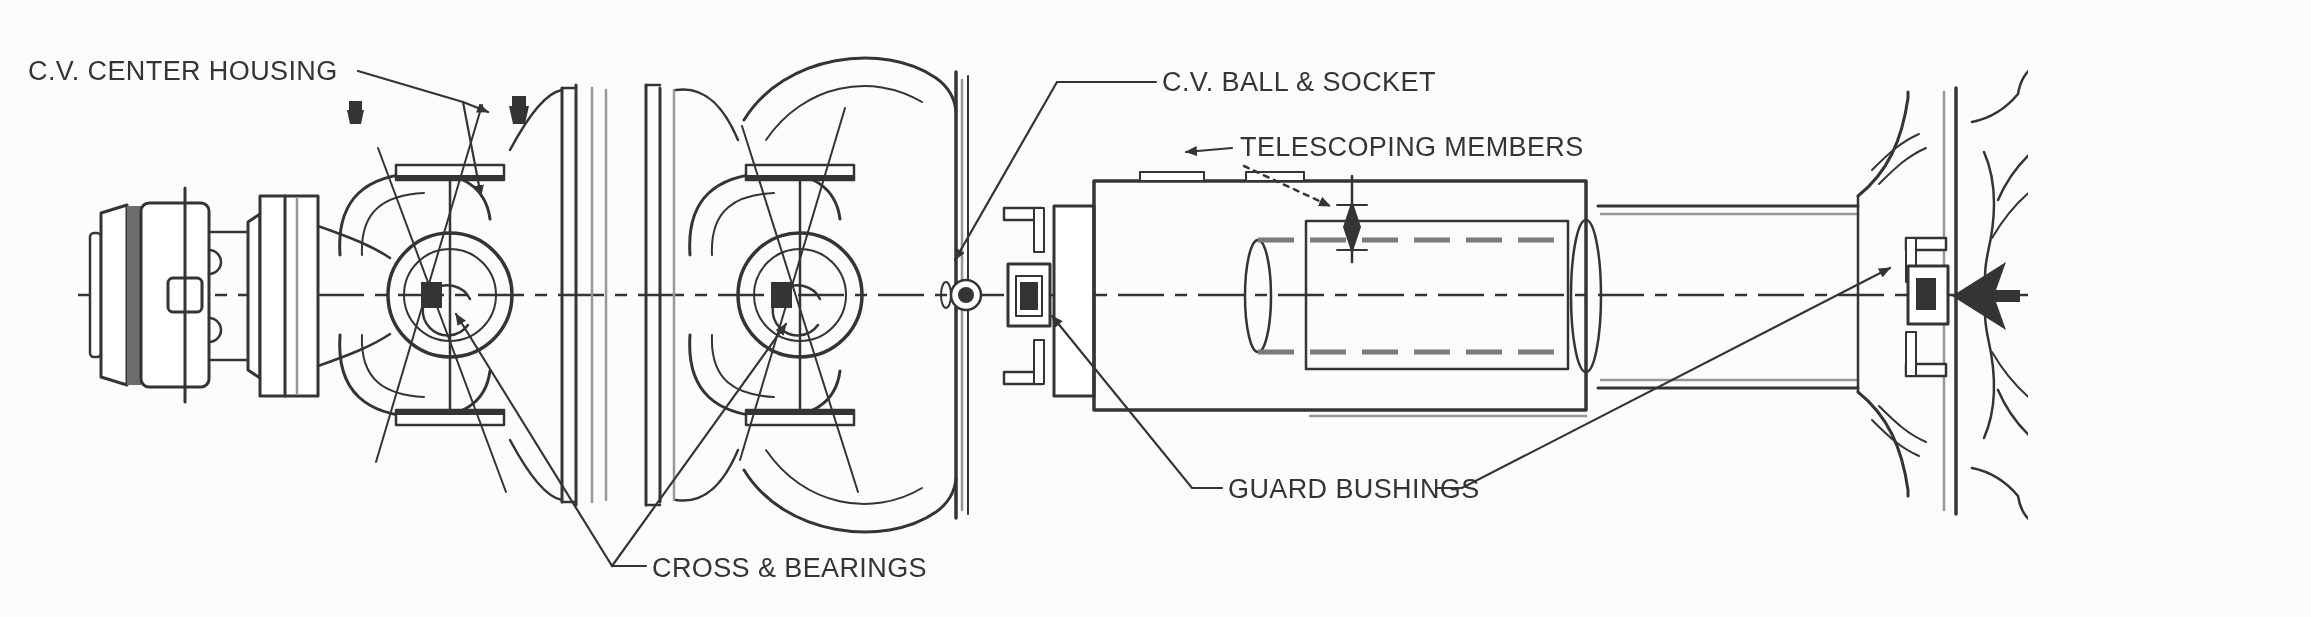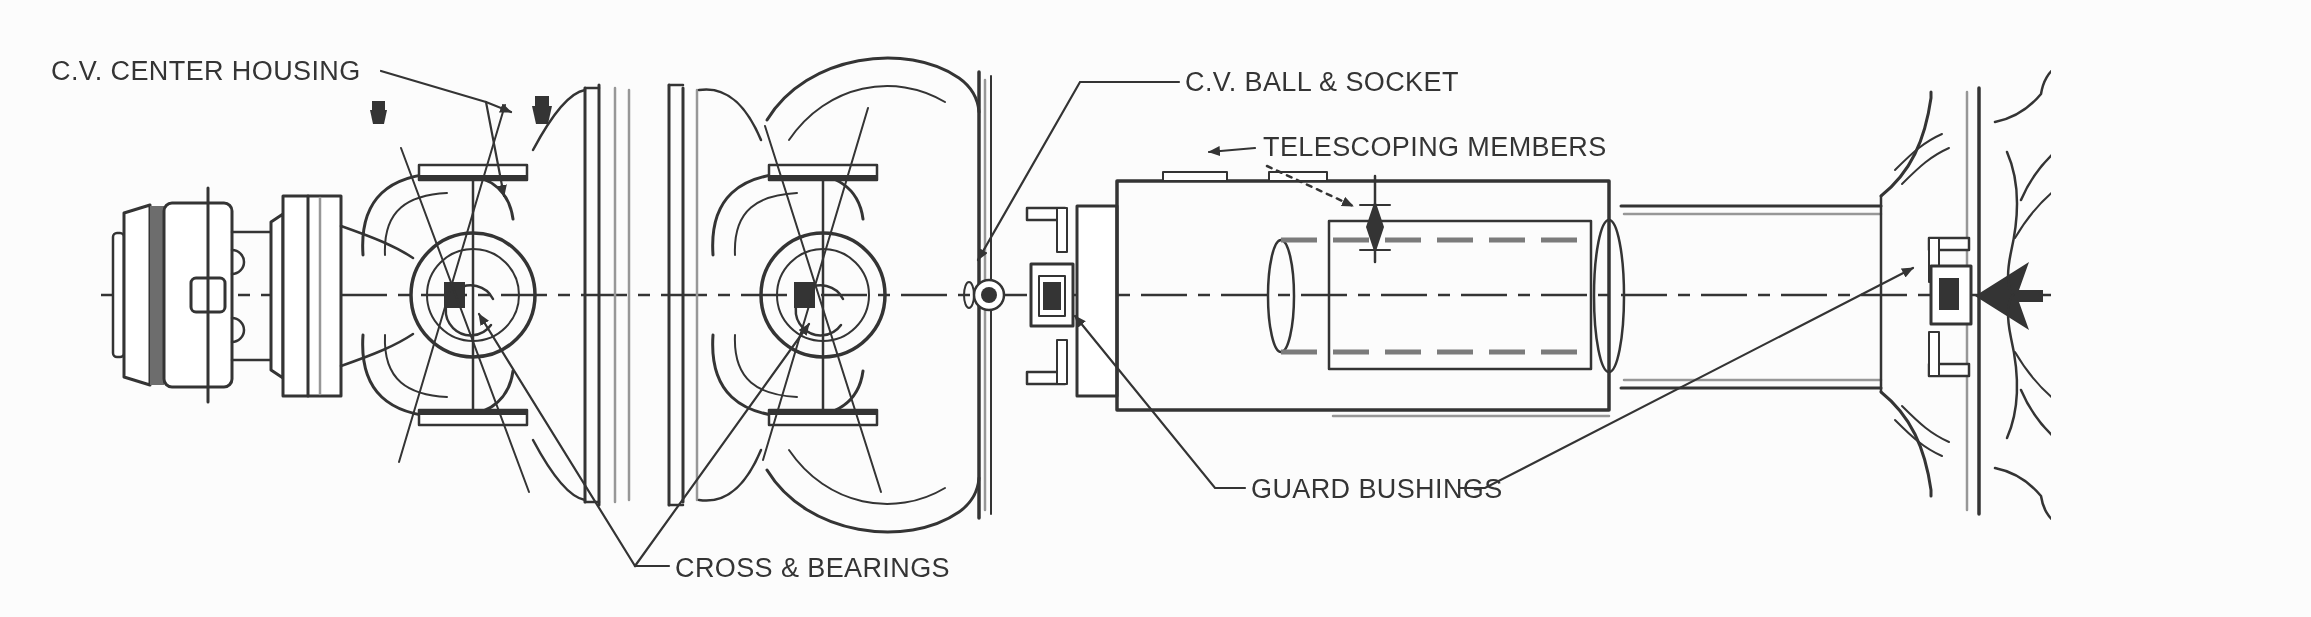--- a/index.html
+++ b/index.html
@@ -1,21 +1,21 @@
 <!DOCTYPE html>
 <html style="--line: #343434; --shade: #979797; --bg: #fcfcfc;"><head>
 <meta charset="utf-8">
 <style>
   :root{
     --line:#343434;
     --shade:#979797;
     --bg:#fcfcfc;
   }
   html,body{margin:0;padding:0;background:var(--bg);}
-  .stage{position:relative;width:2028px;height:617px;background:var(--bg);overflow:hidden;margin-left:23px;}
+  .stage{position:relative;width:2028px;height:617px;background:var(--bg);overflow:hidden;}
   svg{display:block;}
   
   .s2 {stroke:var(--line);stroke-width:2;  fill:none;stroke-linecap:round;stroke-linejoin:round;}
   .s25{stroke:var(--line);stroke-width:2.5;fill:none;stroke-linecap:round;stroke-linejoin:round;}
   .s3 {stroke:var(--line);stroke-width:3;  fill:none;stroke-linecap:round;stroke-linejoin:round;}
   .s35{stroke:var(--line);stroke-width:3.5;fill:none;stroke-linecap:round;stroke-linejoin:round;}
   .g2 {stroke:var(--shade);stroke-width:2.5;fill:none;stroke-linecap:round;}
   .fd {fill:var(--line);stroke:none;}
   .fg {fill:#6d6d6d;stroke:none;}
   .wh {fill:#fff;}

